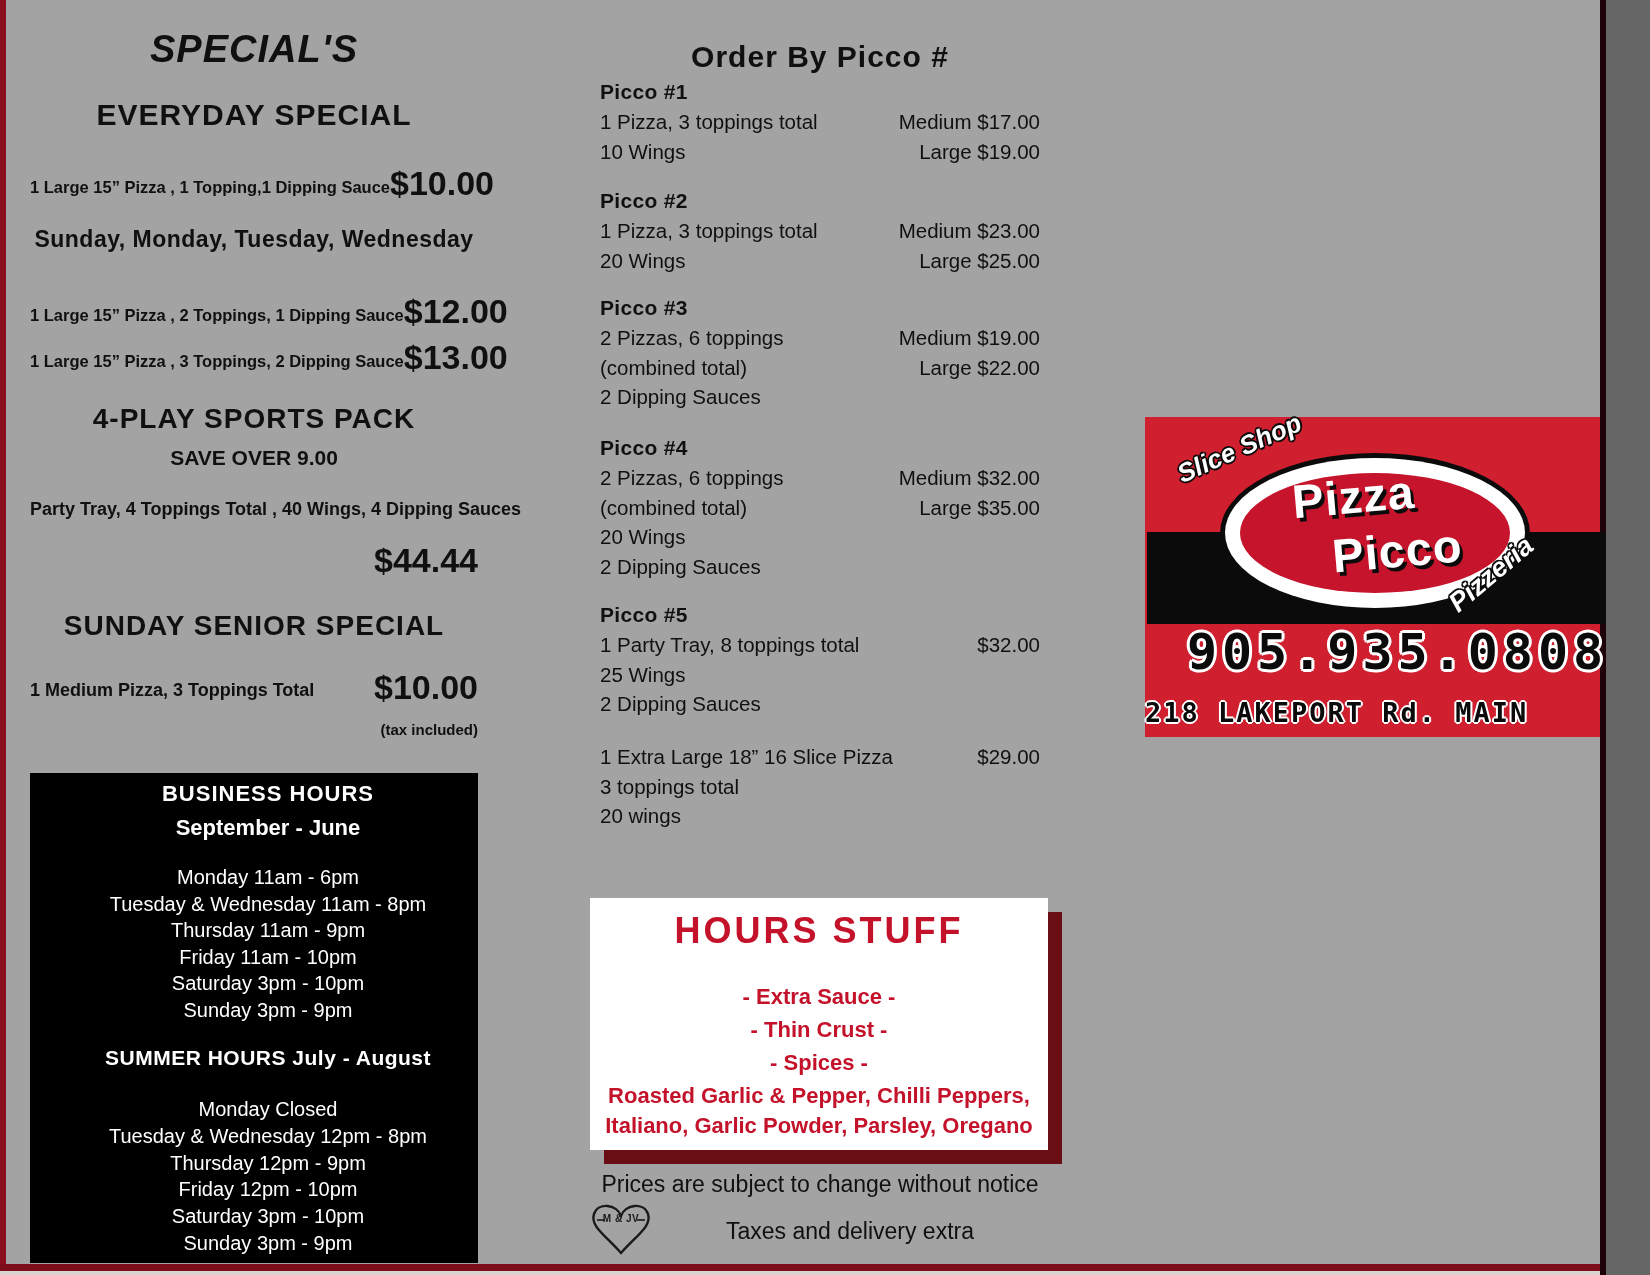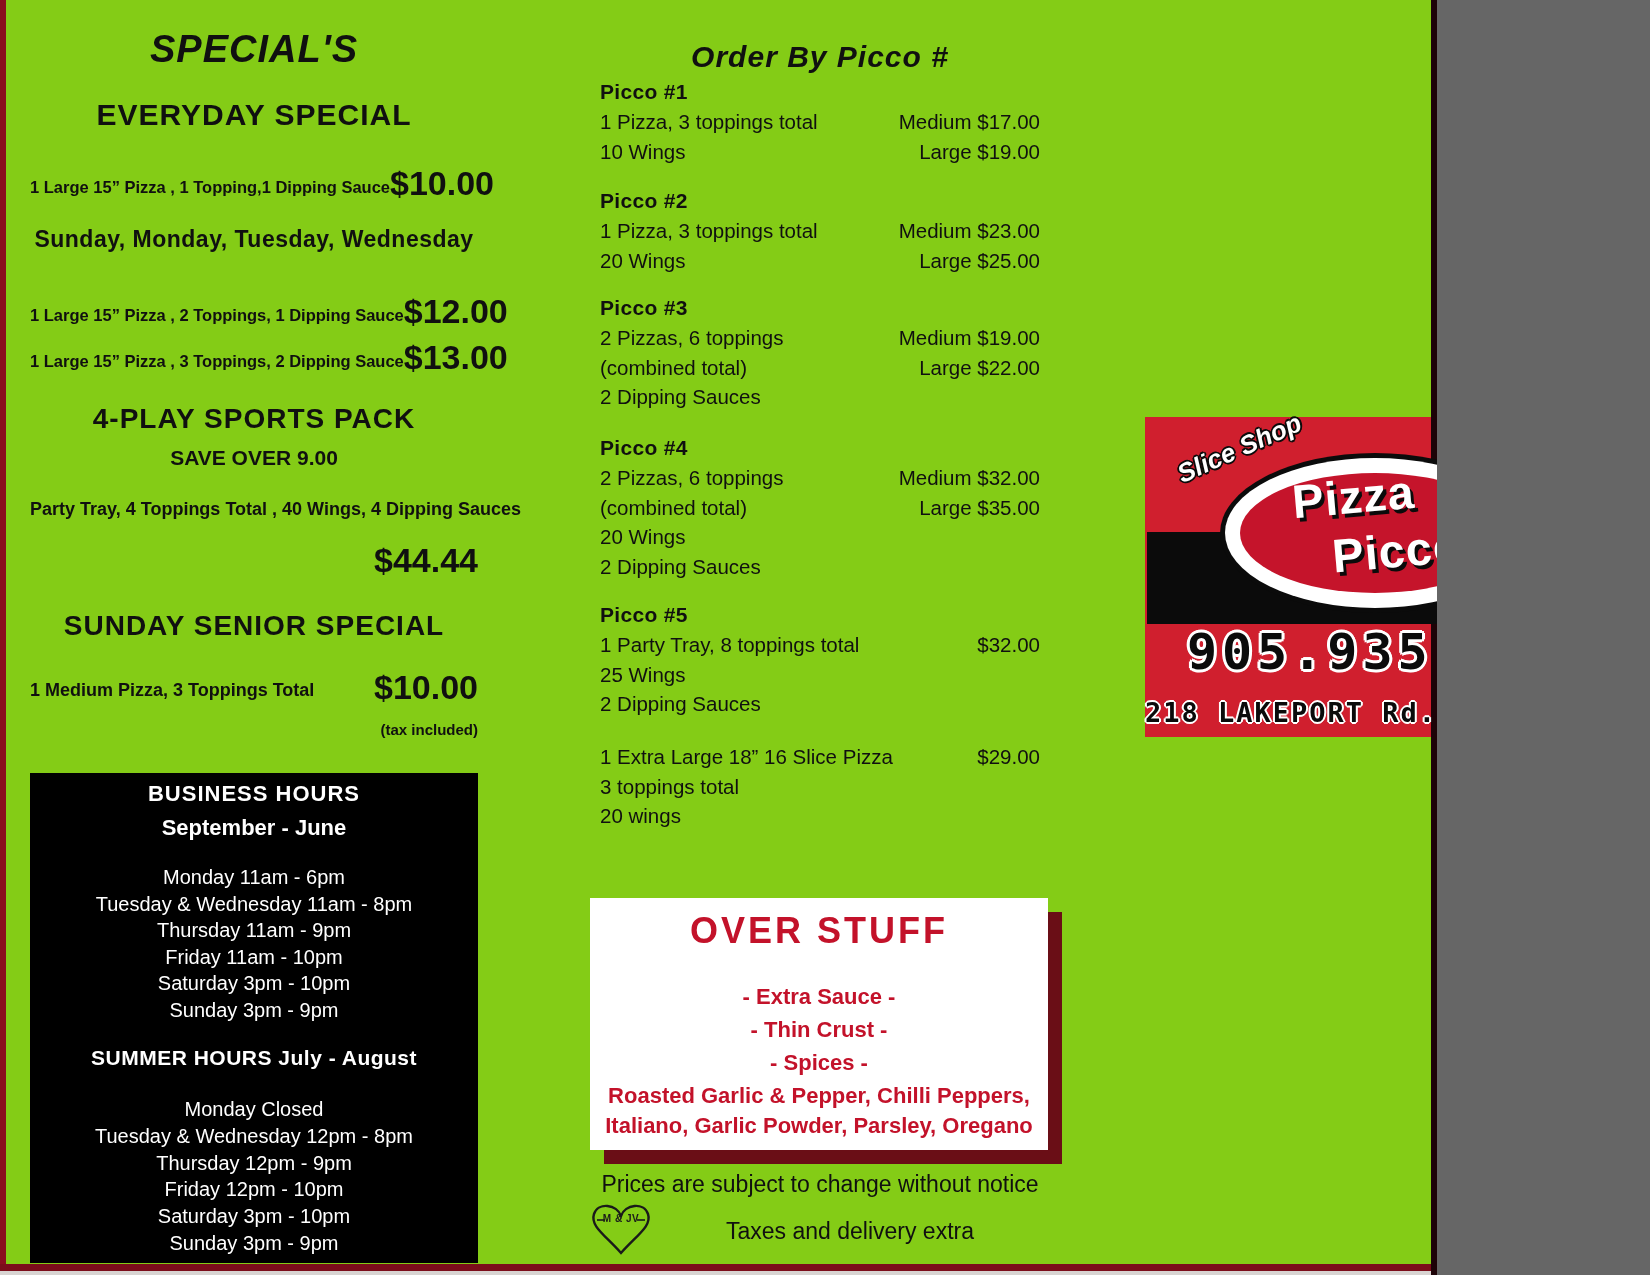--- a/index.html
+++ b/index.html
@@ -1,18 +1,18 @@
 <!DOCTYPE html>
 <html><head>
 <meta charset="utf-8">
 <style>
   html,body{margin:0;padding:0;background:#666;}
   #page{
-    position:relative;width:1437px;height:1275px;overflow:hidden;
-    background:#84cc16;
+    position:relative;width:1606px;height:1275px;overflow:hidden;
+    background:#a3a3a3;
     font-family:"Liberation Sans",sans-serif;
     color:#101010;
   }
   .abs{position:absolute;}
   .ctr{text-align:center;}
   
   .edge-left{left:0;top:0;width:6px;height:1275px;background:#8a0e1e;}
   .edge-right{right:0;top:0;width:6px;height:1275px;background:#1d0307;}
   .edge-bottom-maroon{left:0;top:1264px;width:1650px;height:7px;background:#7c0d1b;}
   .edge-bottom-light{left:0;top:1271px;width:1650px;height:4px;background:#d8d4d2;}
@@ -33,29 +33,29 @@
   .sports-desc{top:499px;font-size:18px;font-weight:bold;white-space:nowrap;}
   .sports-price{top:541px;font-size:34px;font-weight:bold;text-align:right;}
   .senior-heading{top:610px;font-size:28px;font-weight:bold;letter-spacing:1px;}
   .senior-row{top:662px;display:flex;justify-content:space-between;align-items:flex-end;height:42px;}
   .senior-row .desc{font-size:18px;font-weight:bold;padding-bottom:3px;}
   .senior-row .price{font-size:34px;font-weight:bold;line-height:1;}
   .tax-note{top:721px;font-size:15px;font-weight:bold;text-align:right;}
 
   
   .hours-box{left:30px;top:773px;width:448px;height:490px;background:#000;color:#fff;}
-  .hours-box .hb{position:absolute;left:0;width:448px;text-align:center;}
+  .hours-box .hb{position:absolute;left:0;width:448px;text-align:center;padding-left:14px;}
   .hours-heading{top:8px;font-size:22px;font-weight:bold;letter-spacing:1px;}
   .hours-season{top:42px;font-size:22px;font-weight:bold;}
   .hours-list1{top:91px;font-size:20px;line-height:26.5px;}
   .hours-summer-heading{top:273px;font-size:21px;font-weight:bold;letter-spacing:.5px;}
   .hours-list2{top:323px;font-size:20px;line-height:26.8px;}
 
   
-  .picco-title{left:600px;width:440px;top:40px;font-size:30px;font-weight:bold;font-style:italic;letter-spacing:1px;}
+  .picco-title{left:600px;width:440px;top:40px;font-size:30px;font-weight:bold;letter-spacing:1px;}
   .pb{left:600px;width:440px;}
   .pb-name{font-size:21px;font-weight:bold;line-height:26px;letter-spacing:.3px;}
   .pb-row{display:flex;justify-content:space-between;margin-top:2px;}
   .pb-lines div{font-size:20.5px;line-height:29.5px;white-space:nowrap;}
   .pb-prices div{font-size:20.5px;line-height:29.5px;text-align:right;white-space:nowrap;}
 
   .free-box{left:590px;top:898px;width:458px;height:252px;background:#fff;box-shadow:14px 14px 0 0 #6a0e16;}
   .free-box .fb{position:absolute;left:0;width:458px;text-align:center;color:#c3122a;font-weight:bold;}
   .free-heading{top:12px;font-size:36px;letter-spacing:3px;}
   .free-item0{top:86px;font-size:22px;}
@@ -240,21 +240,21 @@
         <div>3 toppings total</div>
         <div>20 wings</div>
       </div>
       <div class="pb-prices">
         <div>$29.00</div>
       </div>
     </div>
   </div>
 
   <div class="abs free-box">
-    <div class="fb free-heading">OVER STUFF</div>
+    <div class="fb free-heading">HOURS STUFF</div>
     <div class="fb free-item0">- Extra Sauce -</div>
     <div class="fb free-item1">- Thin Crust -</div>
     <div class="fb free-item2">- Spices -</div>
     <div class="fb free-spice1">Roasted Garlic &amp; Pepper, Chilli Peppers,</div>
     <div class="fb free-spice2">Italiano, Garlic Powder, Parsley, Oregano</div>
   </div>
 
   <div class="abs ctr foot1">Prices are subject to change without notice</div>
   <div class="abs ctr foot2">Taxes and delivery extra</div>
 

